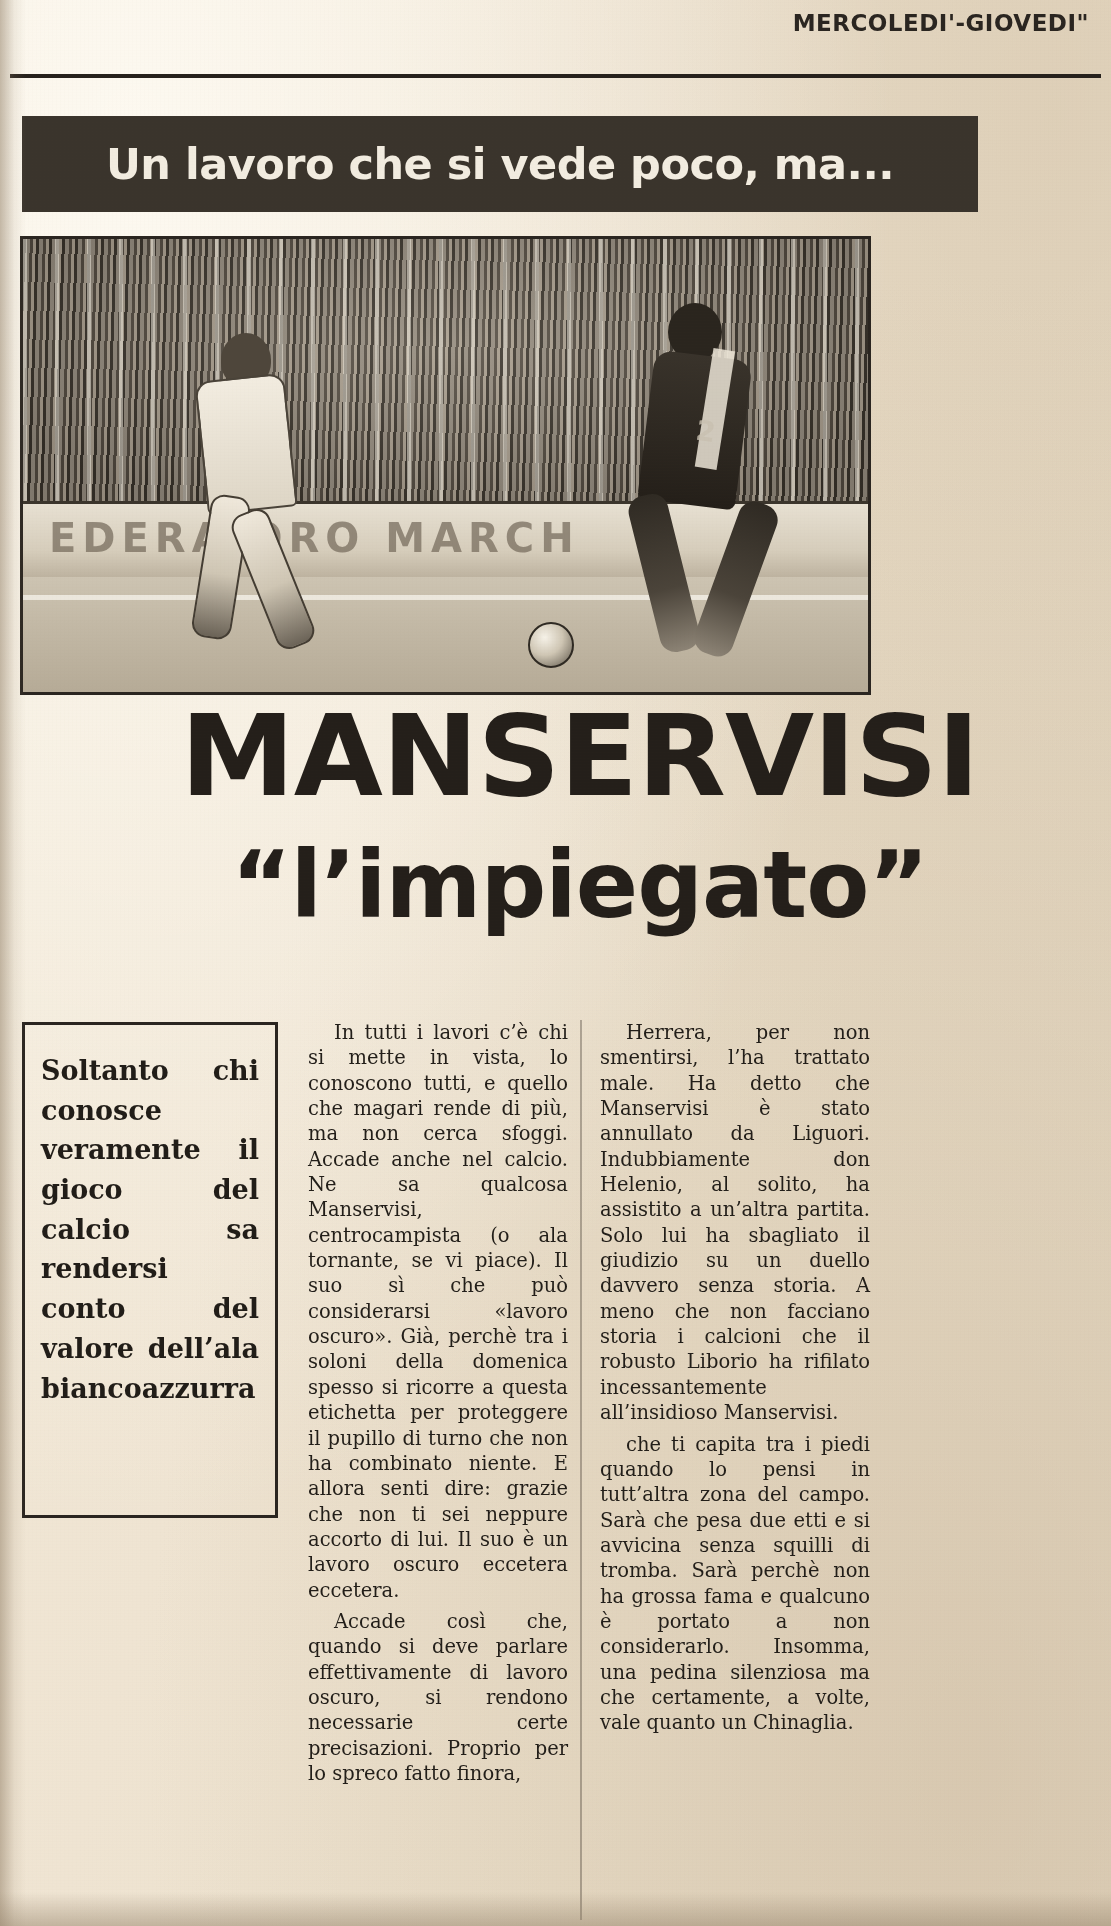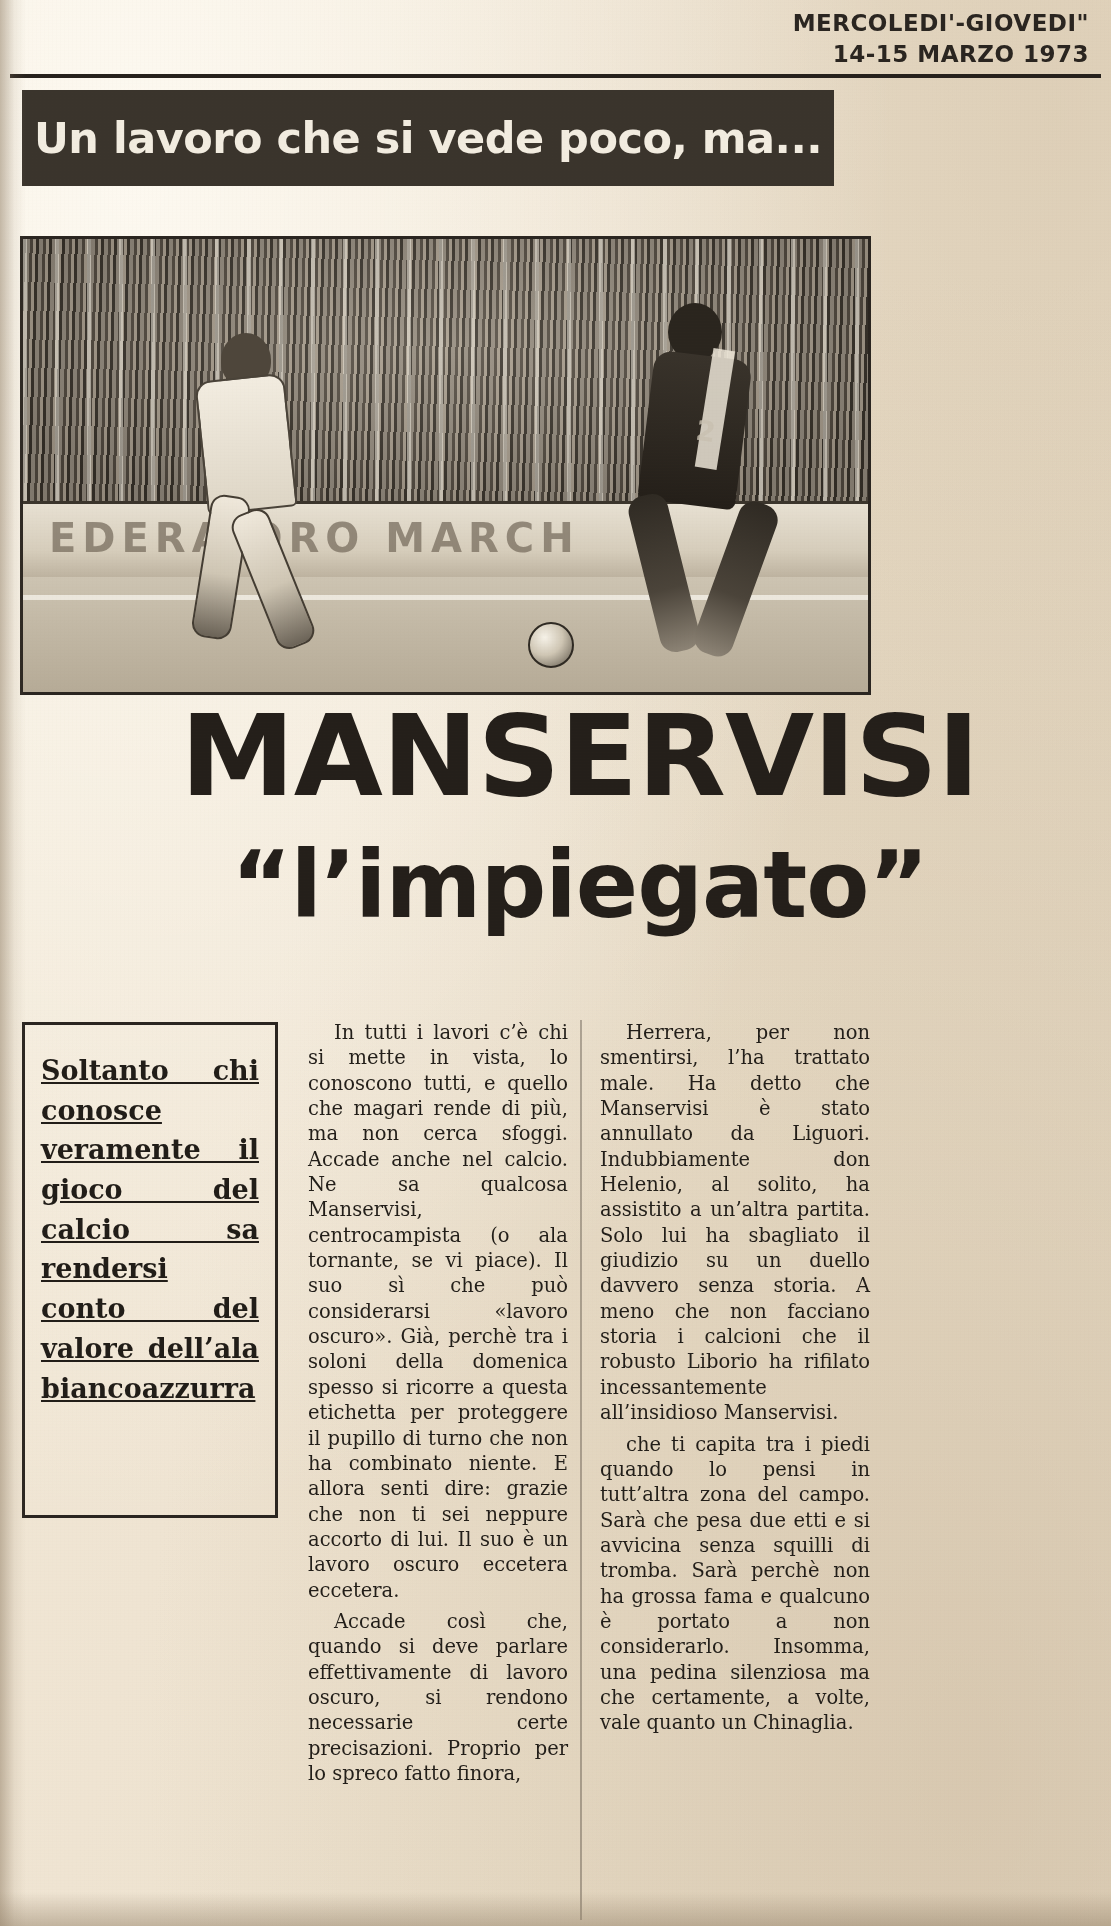--- a/index.html
+++ b/index.html
@@ -66,22 +66,22 @@
     right: 10px;
     top: 74px;
     height: 4px;
     background: #26211c;
   }
 
   
   .kicker {
     position: absolute;
     left: 22px;
-    top: 90px;
-    width: 812px;
+    top: 116px;
+    width: 956px;
     height: 96px;
     background: #3a342c;
     display: flex;
     align-items: center;
     justify-content: center;
   }
   .kicker-text {
     color: #f2ece0;
     font-family: "DejaVu Sans", sans-serif;
     font-weight: bold;
@@ -293,21 +293,20 @@
   .standfirst-inner {
     padding: 26px 16px 16px 16px;
     font-family: "DejaVu Serif", serif;
     font-weight: bold;
     font-size: 27px;
     line-height: 1.47;
     color: #211d18;
     text-align: justify;
     text-align-last: justify;
     word-spacing: 2px;
-    text-decoration: underline;
   }
 
   
   .col {
     position: absolute;
     top: 1020px;
     font-family: "DejaVu Serif", serif;
     font-size: 19.5px;
     line-height: 1.30;
     color: #221e19;
@@ -330,21 +329,20 @@
   .col-rule-1 { left: 580px; height: 900px; }
 </style>
 </head>
 <body>
 
 <div class="page">
   <div class="paper-bg"></div>
 
   <div class="dateline">
     <div>MERCOLEDI'-GIOVEDI"</div>
-    <div>14-15 MARZO 1973</div>
   </div>
   <div class="rule-top"></div>
 
   <div class="kicker">
     <div class="kicker-text">Un lavoro che si vede poco, ma...</div>
   </div>
 
   <div class="photo">
     <div class="crowd"></div>
     <div class="crowd-blur"></div>

